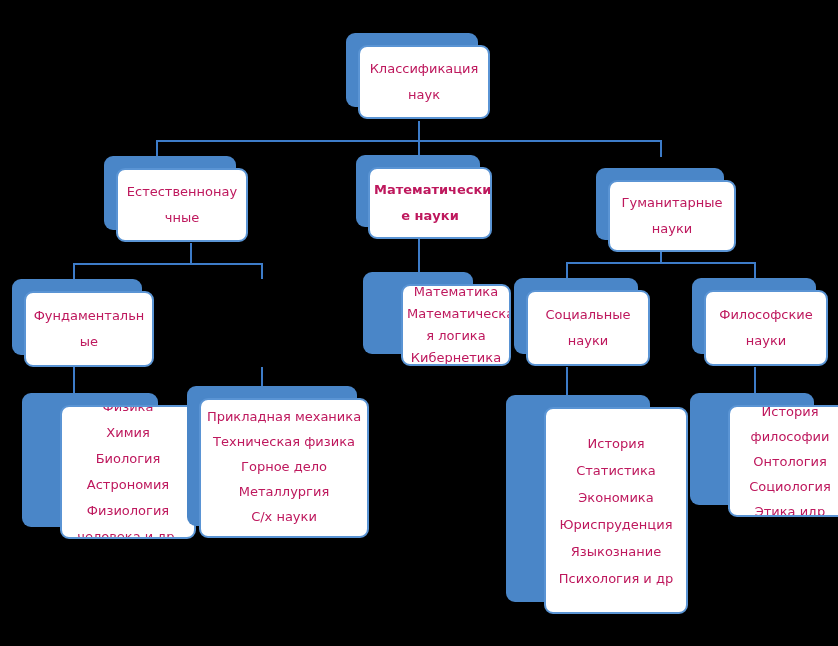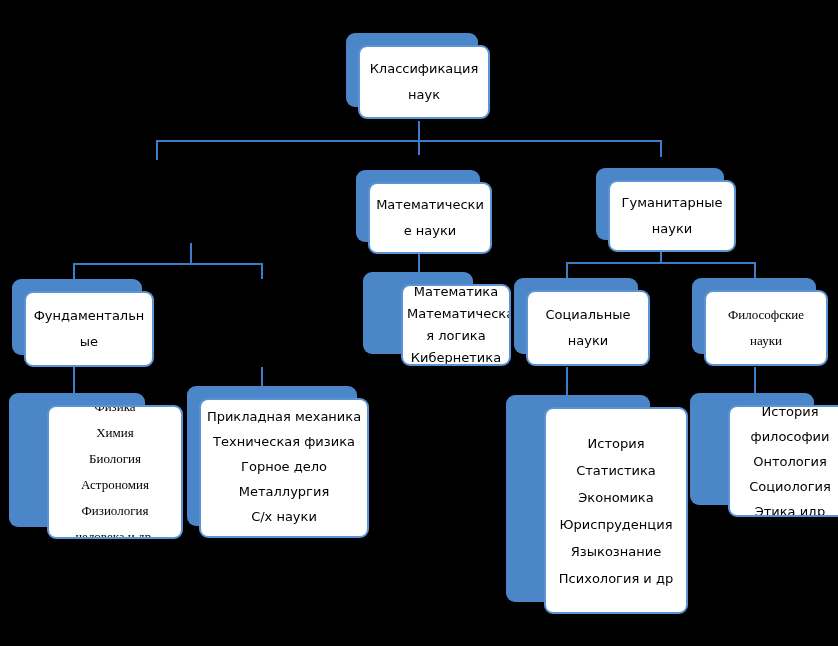--- a/index.html
+++ b/index.html
@@ -51,21 +51,21 @@
     box-sizing: border-box;
     display: flex;
     align-items: center;
     justify-content: center;
     overflow: hidden;
   }
   .node .label {
     display: block;
     width: 100%;
     text-align: center;
-    color: #000000;
+    color: #be185d;
     font-size: 13px;
     line-height: 17px;
     padding: 0 4px;
     box-sizing: border-box;
     white-space: pre-line;
   }
   .node.multiline .label {
     line-height: 26px;
   }
   .node.leaf-list .card {
@@ -107,22 +107,29 @@
   <div class="line v" style="left:754px; top:367px; height:28px;"></div>
 
   <div class="node multiline" style="left:346px; top:33px; width:132px; height:74px;">
     <div class="shadow"></div>
     <div class="card">
       <span class="label">Классификация
 наук</span>
     </div>
   </div>
 
-
-  <div class="node multiline" style="left:356px; top:170px; width:124px; height:72px;">
+  <div class="node multiline" style="left:104px; top:156px; width:132px; height:74px;">
+    <div class="shadow"></div>
+    <div class="card">
+      <span class="label">Естественнонау
+чные</span>
+    </div>
+  </div>
+
+  <div class="node multiline" style="left:356px; top:155px; width:124px; height:72px;font-weight:bold;">
     <div class="shadow"></div>
     <div class="card">
       <span class="label">Математически
 е науки</span>
     </div>
   </div>
 
   <div class="node multiline" style="left:596px; top:157px; width:128px; height:72px;margin-top:11px;">
     <div class="shadow"></div>
     <div class="card">
@@ -151,29 +158,29 @@
   </div>
 
   <div class="node multiline" style="left:506px; top:278px; width:124px; height:76px;margin-left:8px;">
     <div class="shadow"></div>
     <div class="card">
       <span class="label">Социальные
 науки</span>
     </div>
   </div>
 
-  <div class="node multiline" style="left:692px; top:278px; width:124px; height:76px;font-family:Liberation Serif, serif;">
+  <div class="node multiline" style="left:692px; top:278px; width:124px; height:76px;">
     <div class="shadow"></div>
     <div class="card">
       <span class="label">Философские
 науки</span>
     </div>
   </div>
 
-  <div class="node leaf-list" style="left:9px; top:393px; width:136px; height:134px;font-family:Liberation Serif, serif;">
+  <div class="node leaf-list" style="left:22px; top:393px; width:136px; height:134px;">
     <div class="shadow"></div>
     <div class="card">
       <span class="label" style="line-height:26px;">Физика
 Химия
 Биология
 Астрономия
 Физиология
 человека и др.</span>
     </div>
   </div>

